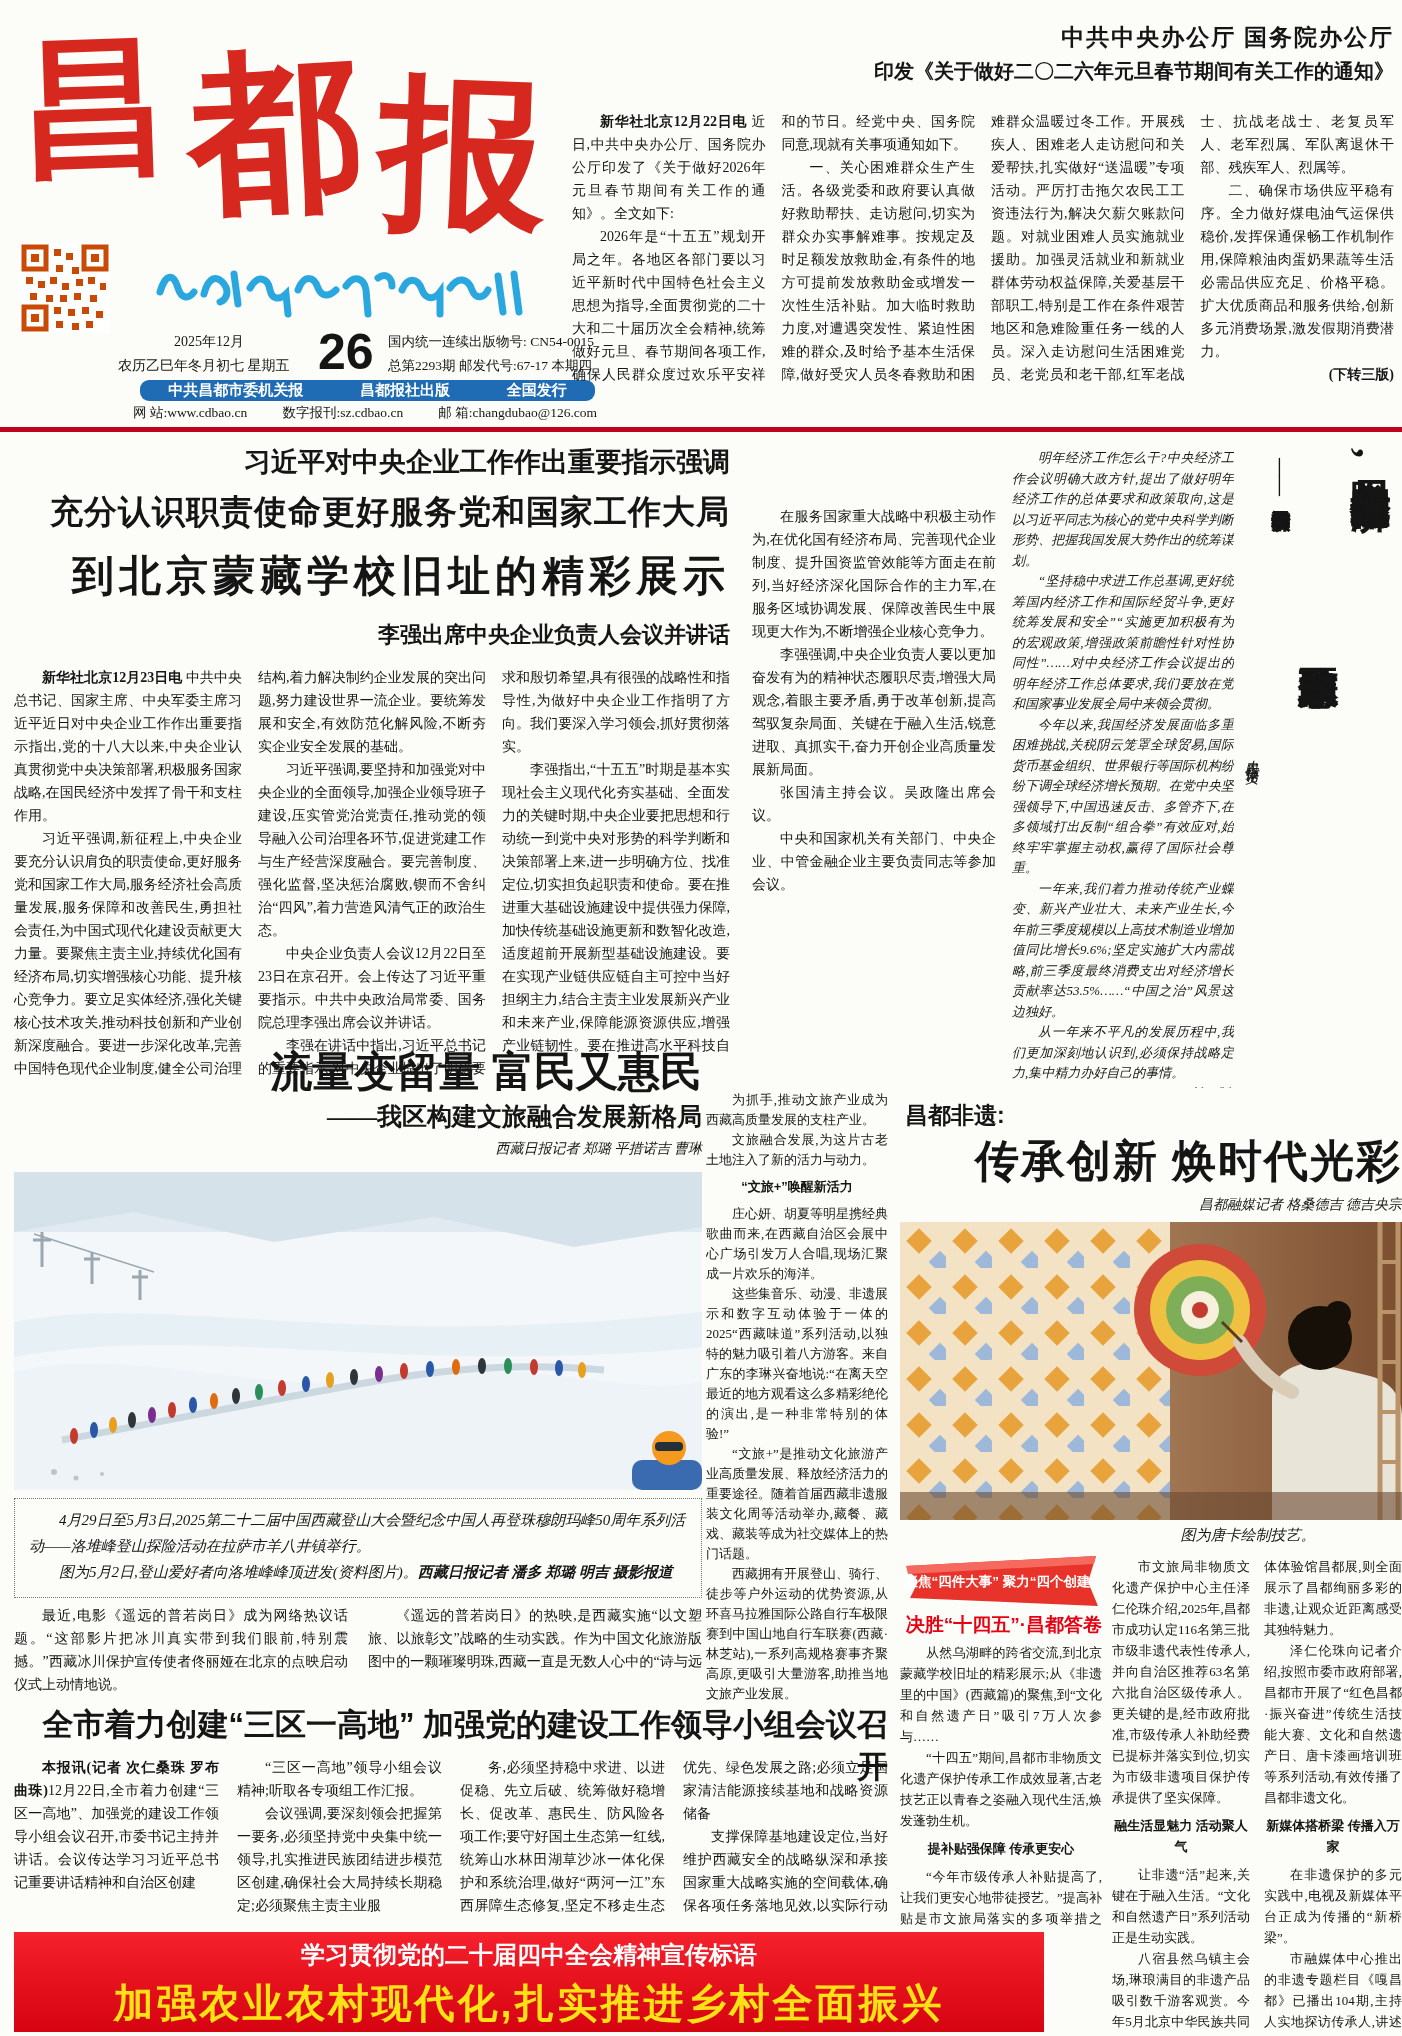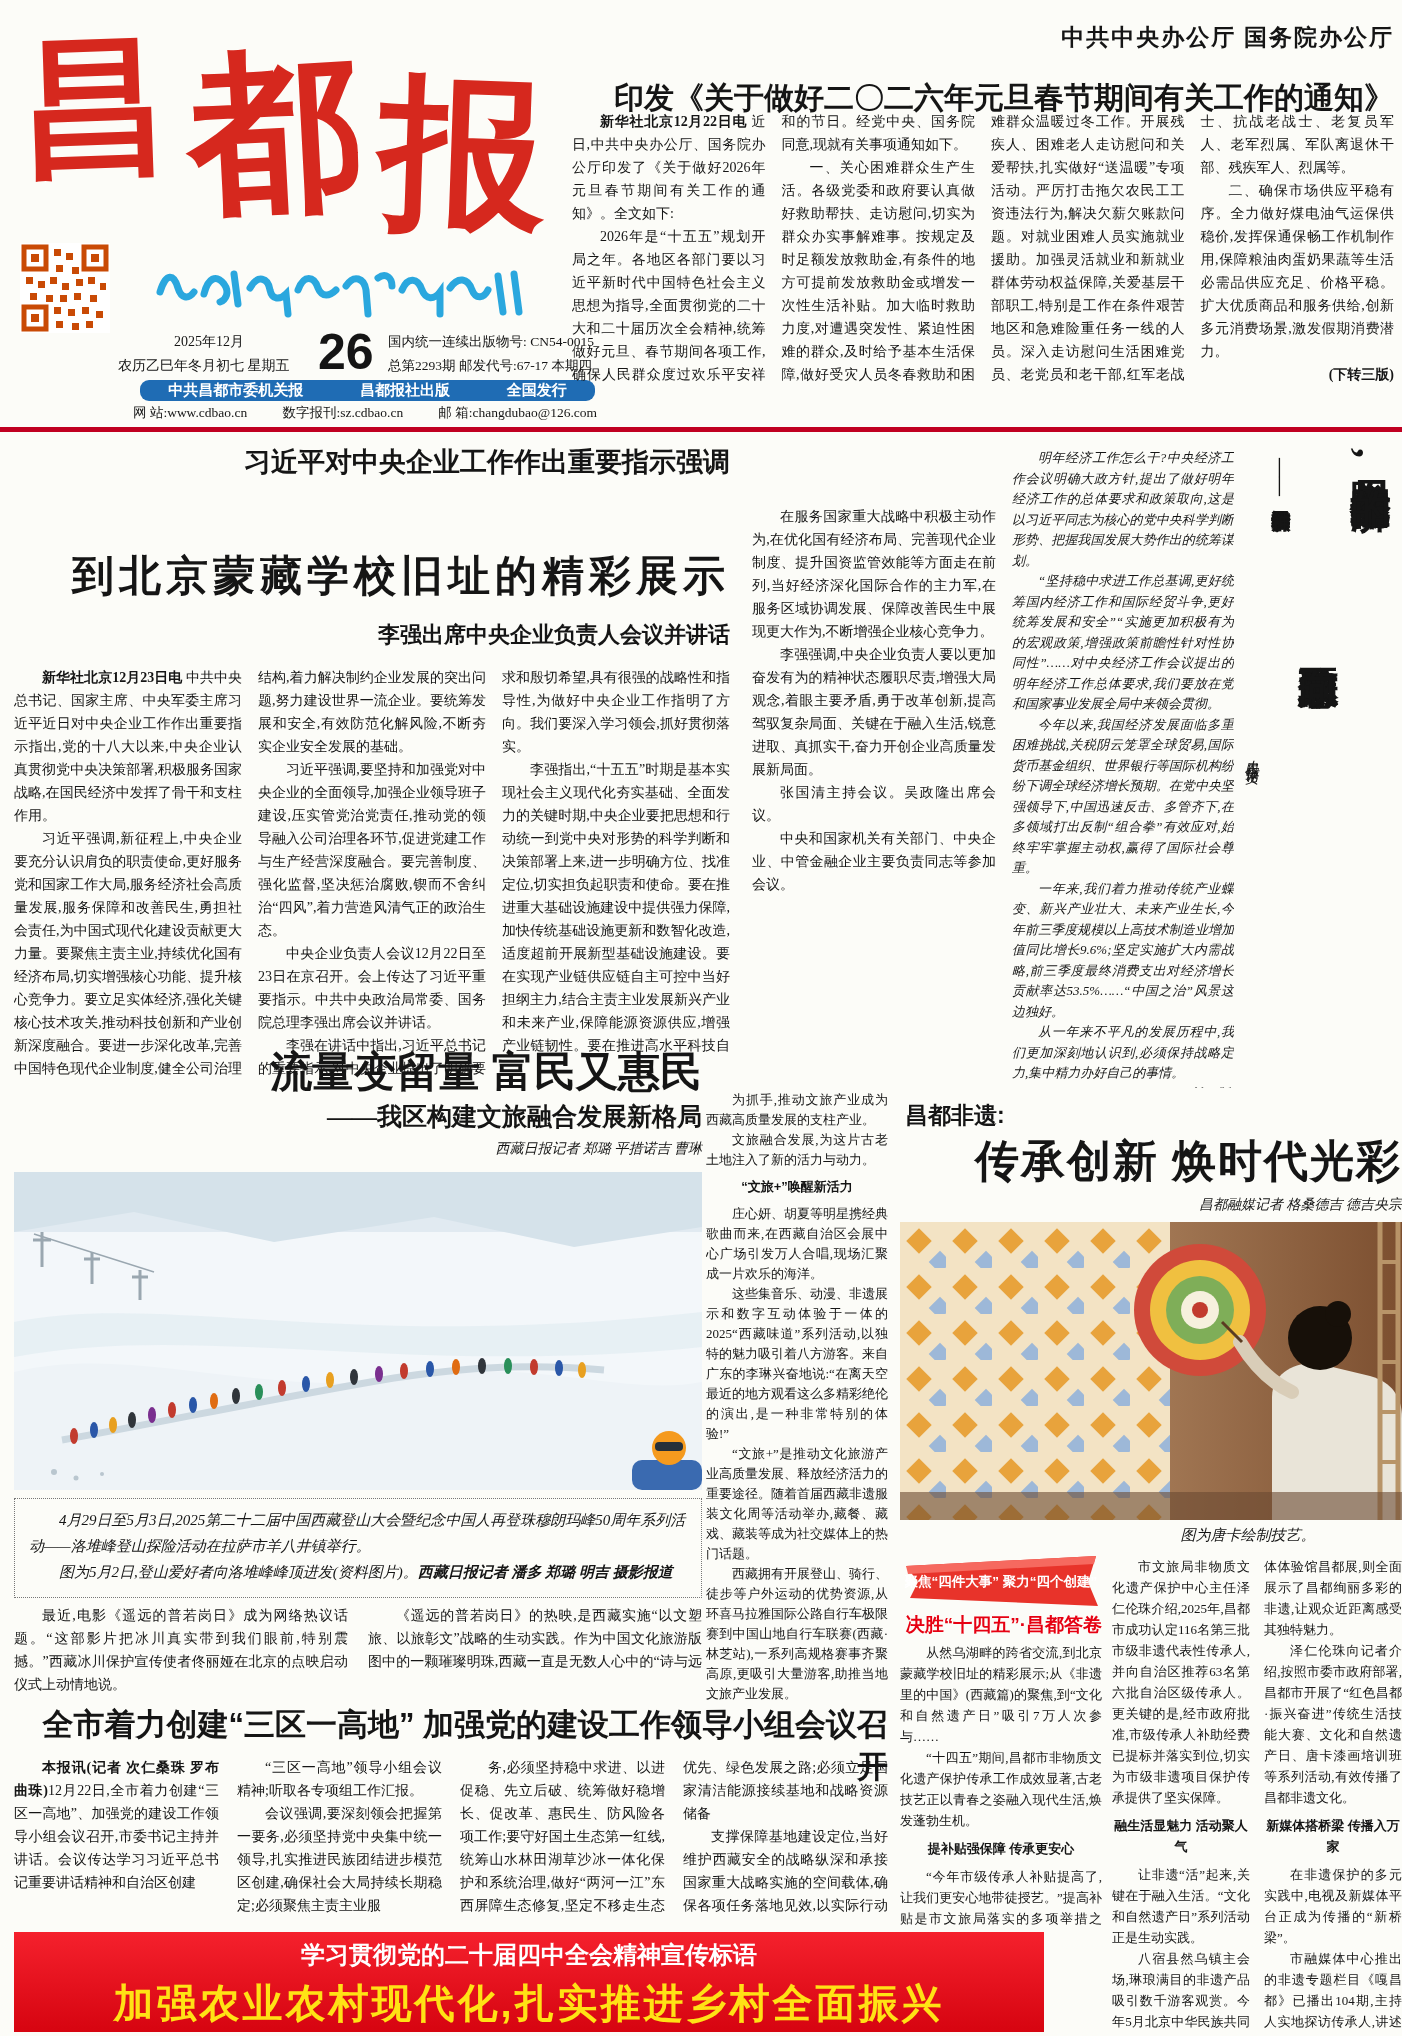--- a/index.html
+++ b/index.html
@@ -25,21 +25,21 @@
   #tibetan{left:150px;top:262px;width:400px;height:58px;}
   #qr{left:20px;top:243px;width:90px;height:90px;}
   #date-left{left:118px;top:330px;width:196px;height:48px;font-size:14px;line-height:24px;}
   #day-num{left:318px;top:324px;width:62px;height:56px;font-size:50px;font-weight:bold;line-height:56px;}
   #pub-right{left:388px;top:330px;width:210px;height:48px;font-size:13.5px;line-height:24px;}
   #blue-bar{left:140px;top:380px;width:455px;height:21px;background:#1f6cb4;color:#fff;
             font-size:15px;font-weight:bold;display:flex;justify-content:space-around;align-items:center;border-radius:9px;}
   #web-row{left:133px;top:404px;width:464px;height:18px;font-size:13.5px;display:flex;justify-content:space-between;}
   
   #notice-head1{left:572px;top:22px;width:822px;font-size:23px;font-weight:bold;letter-spacing:2px;}
-  #notice-head2{left:572px;top:58px;width:822px;font-size:30px;font-weight:bold;margin-top:20px;}
+  #notice-head2{left:572px;top:58px;width:822px;font-size:20px;font-weight:bold;}
   #notice-body{left:572px;top:110px;width:822px;height:314px;column-count:4;column-gap:16px;font-size:14px;line-height:23px;}
   #red-rule{left:0;top:427px;width:1402px;height:5px;background:#c00021;}
   
   #kicker{left:14px;top:444px;width:716px;font-size:27px;font-weight:bold;}
   #main-h1{left:14px;top:490px;width:716px;font-size:33px;font-weight:bold;letter-spacing:1px;}
   #main-h2{left:14px;top:548px;width:716px;font-size:42px;font-weight:bold;letter-spacing:5px;}
   #main-sub{left:14px;top:620px;width:716px;font-size:22px;font-weight:bold;}
   #main-body{left:14px;top:666px;width:716px;height:422px;column-count:3;column-gap:16px;font-size:14px;line-height:23px;}
   #main-col4{left:752px;top:505px;width:244px;height:583px;font-size:14px;line-height:23px;}
   
@@ -164,20 +164,21 @@
       <p><b>新华社北京12月22日电</b> 近日,中共中央办公厅、国务院办公厅印发了《关于做好2026年元旦春节期间有关工作的通知》。全文如下:</p>
       <p>2026年是“十五五”规划开局之年。各地区各部门要以习近平新时代中国特色社会主义思想为指导,全面贯彻党的二十大和二十届历次全会精神,统筹做好元旦、春节期间各项工作,确保人民群众度过欢乐平安祥和的节日。经党中央、国务院同意,现就有关事项通知如下。</p>
       <p>一、关心困难群众生产生活。各级党委和政府要认真做好救助帮扶、走访慰问,切实为群众办实事解难事。按规定及时足额发放救助金,有条件的地方可提前发放救助金或增发一次性生活补贴。加大临时救助力度,对遭遇突发性、紧迫性困难的群众,及时给予基本生活保障,做好受灾人员冬春救助和困难群众温暖过冬工作。开展残疾人、困难老人走访慰问和关爱帮扶,扎实做好“送温暖”专项活动。严厉打击拖欠农民工工资违法行为,解决欠薪欠账款问题。对就业困难人员实施就业援助。加强灵活就业和新就业群体劳动权益保障,关爱基层干部职工,特别是工作在条件艰苦地区和急难险重任务一线的人员。深入走访慰问生活困难党员、老党员和老干部,红军老战士、抗战老战士、老复员军人、老军烈属、军队离退休干部、残疾军人、烈属等。</p>
       <p>二、确保市场供应平稳有序。全力做好煤电油气运保供稳价,发挥保通保畅工作机制作用,保障粮油肉蛋奶果蔬等生活必需品供应充足、价格平稳。扩大优质商品和服务供给,创新多元消费场景,激发假期消费潜力。</p>
       <p class="jump">(下转三版)</p>
     </div>
 
   <div class="abs" id="red-rule"></div>
 
   <div class="abs center sans" id="kicker">习近平对中央企业工作作出重要指示强调</div>
+  <div class="abs center sans" id="main-h1">充分认识职责使命更好服务党和国家工作大局</div>
   <div class="abs center sans" id="main-h2">到北京蒙藏学校旧址的精彩展示</div>
   <div class="abs center" id="main-sub">李强出席中央企业负责人会议并讲话</div>
   <div class="abs cols" id="main-body">
       <p><b>新华社北京12月23日电</b> 中共中央总书记、国家主席、中央军委主席习近平近日对中央企业工作作出重要指示指出,党的十八大以来,中央企业认真贯彻党中央决策部署,积极服务国家战略,在国民经济中发挥了骨干和支柱作用。</p>
       <p>习近平强调,新征程上,中央企业要充分认识肩负的职责使命,更好服务党和国家工作大局,服务经济社会高质量发展,服务保障和改善民生,勇担社会责任,为中国式现代化建设贡献更大力量。要聚焦主责主业,持续优化国有经济布局,切实增强核心功能、提升核心竞争力。要立足实体经济,强化关键核心技术攻关,推动科技创新和产业创新深度融合。要进一步深化改革,完善中国特色现代企业制度,健全公司治理结构,着力解决制约企业发展的突出问题,努力建设世界一流企业。要统筹发展和安全,有效防范化解风险,不断夯实企业安全发展的基础。</p>
       <p>习近平强调,要坚持和加强党对中央企业的全面领导,加强企业领导班子建设,压实管党治党责任,推动党的领导融入公司治理各环节,促进党建工作与生产经营深度融合。要完善制度、强化监督,坚决惩治腐败,锲而不舍纠治“四风”,着力营造风清气正的政治生态。</p>
       <p>中央企业负责人会议12月22日至23日在京召开。会上传达了习近平重要指示。中共中央政治局常委、国务院总理李强出席会议并讲话。</p>
       <p>李强在讲话中指出,习近平总书记的重要指示,对中央企业提出了明确要求和殷切希望,具有很强的战略性和指导性,为做好中央企业工作指明了方向。我们要深入学习领会,抓好贯彻落实。</p>
       <p>李强指出,“十五五”时期是基本实现社会主义现代化夯实基础、全面发力的关键时期,中央企业要把思想和行动统一到党中央对形势的科学判断和决策部署上来,进一步明确方位、找准定位,切实担负起职责和使命。要在推进重大基础设施建设中提供强力保障,加快传统基础设施更新和数智化改造,适度超前开展新型基础设施建设。要在实现产业链供应链自主可控中当好担纲主力,结合主责主业发展新兴产业和未来产业,保障能源资源供应,增强产业链韧性。要在推进高水平科技自立自强中强化基础支撑,加强应用基础研究,提升关键共性技术供给能力。要</p>
     </div>

